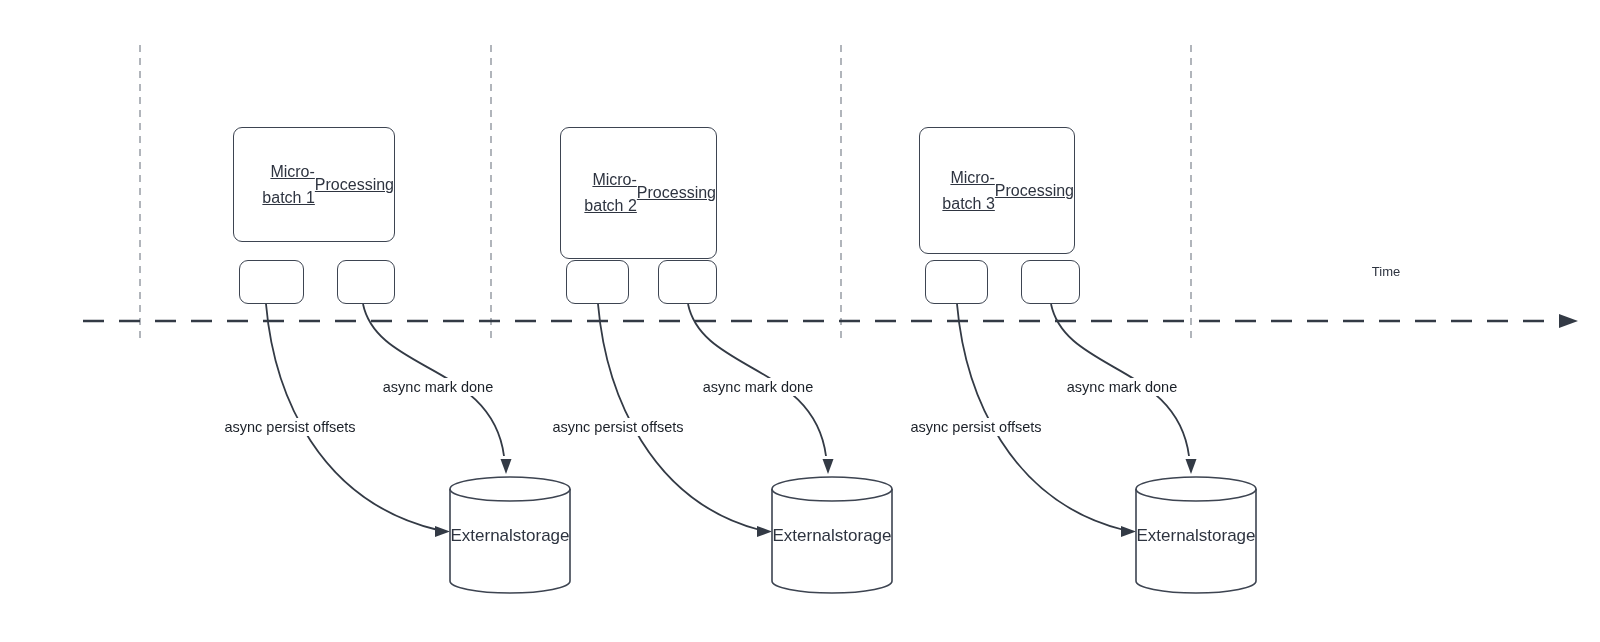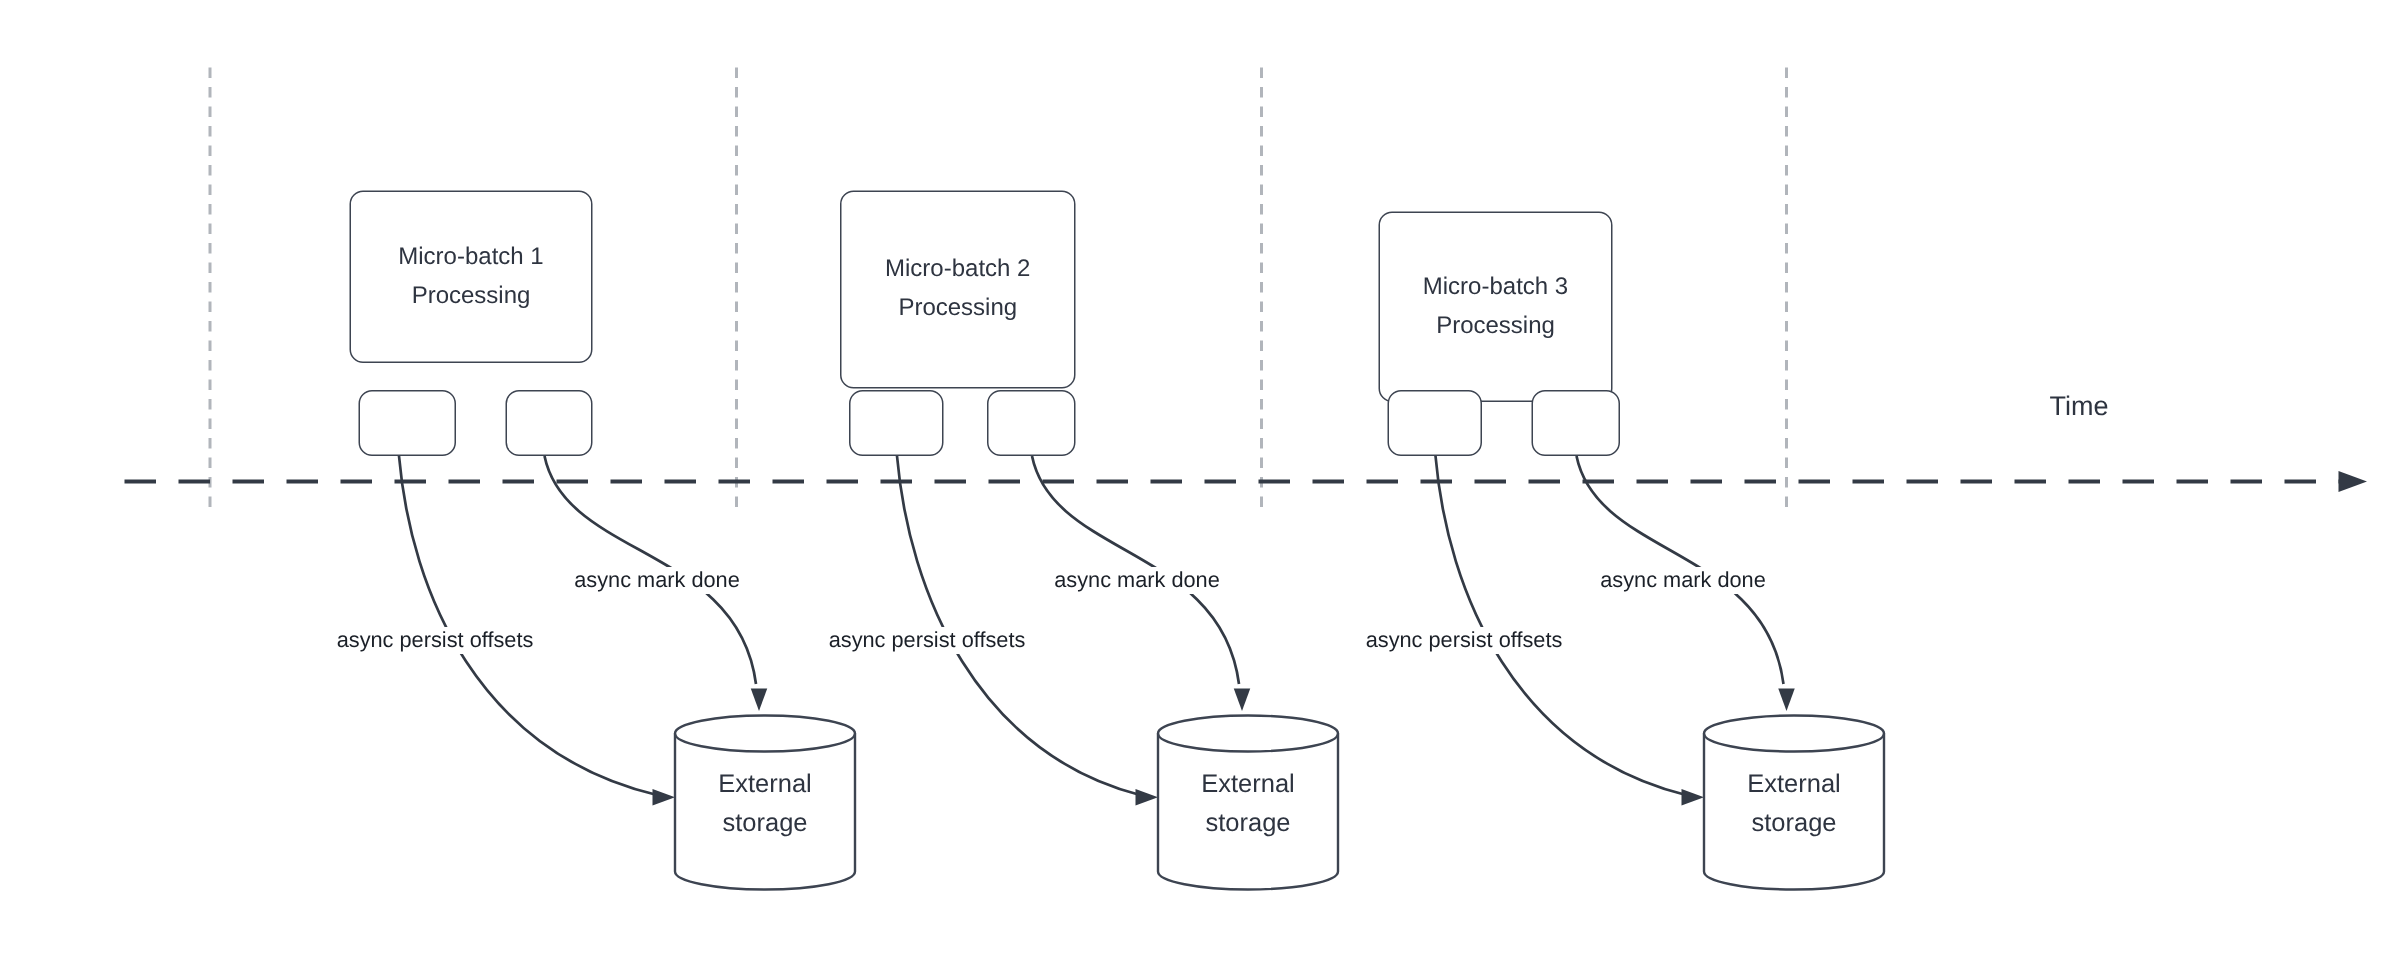--- a/index.html
+++ b/index.html
@@ -16,37 +16,37 @@
   .arrow     { fill:none; stroke:var(--stroke_dark,#3a414c); stroke-width:1.8; }
   .arrowhead { fill:var(--stroke_dark,#3a414c); stroke:none; }
   .cyl-body  { fill:#ffffff; stroke:var(--stroke,#3d4451); stroke-width:1.6; }
   .cyl-rim   { fill:none;    stroke:var(--stroke,#3d4451); stroke-width:1.6; }
 
   .big-box, .small-box {
     position:absolute; background:#ffffff; box-sizing:border-box;
     border:1.6px solid var(--stroke,#3d4451); border-radius:9px;
   }
   .big-box {
-    display:flex; flex-direction:column; justify-content:center; align-items:center;
-    font-size:16px; line-height:26px; color:var(--text,#2e3440); text-align:right;
+    display:flex; flex-direction:row; justify-content:center; align-items:center;
+    font-size:16px; line-height:26px; color:var(--text,#2e3440); text-align:right;text-decoration:underline;
   }
   .storage-text {
     position:absolute; top:494px; width:120px; height:84px;
-    display:flex; flex-direction:column; justify-content:center; align-items:center;
+    display:flex; justify-content:center; align-items:center;
     font-size:17px; line-height:26px; color:var(--text,#2e3440); text-align:right;
     pointer-events:none;
   }
   .flow-label {
     position:absolute; transform:translate(-50%,-50%);
     font-size:14.5px; font-weight:normal; color:var(--label_text,#1b2028);
     background:#ffffff; padding:1px 4px; white-space:nowrap;
   }
   .time-label {
     position:absolute; transform:translate(-50%,-50%);
-    font-size:18px; color:var(--text,#2e3440); white-space:nowrap;
+    font-size:13px; color:var(--text,#2e3440); white-space:nowrap;
   }
 </style>
 </head>
 <body>
 
 <div class="canvas">
 
   <svg class="layer" width="1600" height="642" viewBox="0 0 1600 642">
 
     <line class="divider" x1="140" y1="45" x2="140" y2="340"></line>
@@ -99,21 +99,21 @@
   </div>
   <div class="small-box" style="left:566px;top:260px;width:63px;height:44px"></div>
   <div class="small-box" style="left:658px;top:260px;width:59px;height:44px"></div>
   <div class="flow-label" style="left:618px;top:427px">async persist offsets</div>
   <div class="flow-label" style="left:758px;top:387px">async mark done</div>
   <div class="storage-text" style="left:772px">
     <div>External</div>
     <div>storage</div>
   </div>
 
-  <div class="big-box" style="left:919px;top:141px;width:156px;height:127px">
+  <div class="big-box" style="left:919px;top:127px;width:156px;height:127px">
     <div>Micro-batch 3</div>
     <div>Processing</div>
   </div>
   <div class="small-box" style="left:925px;top:260px;width:63px;height:44px"></div>
   <div class="small-box" style="left:1021px;top:260px;width:59px;height:44px"></div>
   <div class="flow-label" style="left:976px;top:427px">async persist offsets</div>
   <div class="flow-label" style="left:1122px;top:387px">async mark done</div>
   <div class="storage-text" style="left:1136px">
     <div>External</div>
     <div>storage</div>

